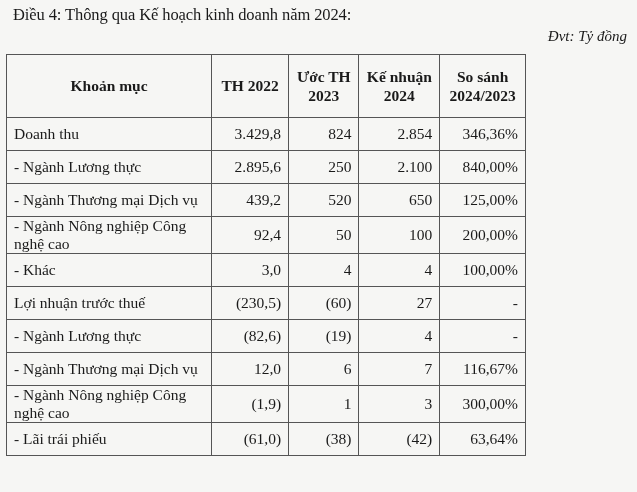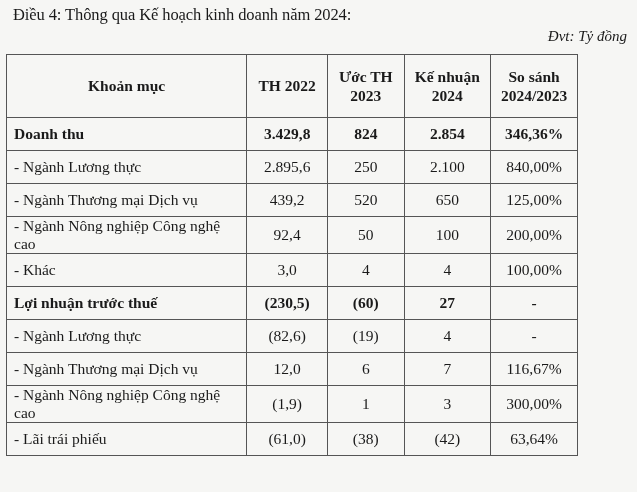--- a/index.html
+++ b/index.html
@@ -14,38 +14,38 @@
     position: absolute; left: 13px; top: 5px;
     font-size: 16.5px; font-weight: normal; letter-spacing: -0.1px;
   }
   .unit {
     position: absolute; right: 10px; top: 28px;
     font-size: 15px; font-style: italic;
   }
   table {
     position: absolute; left: 6px; top: 54px;
     border-collapse: collapse;
-    width: 572px;
+    width: 520px;
     font-size: 15.5px;
   }
   td, th {
     border: 1px solid #555;
     padding: 0 7px;
     height: 32px;
   }
   th {
     height: 62px; font-weight: bold; text-align: center; line-height: 1.25;
   }
   col.c1 { width: 278px; }
   col.c2 { width: 85px; }
   col.c3 { width: 83px; }
   col.c4 { width: 93px; }
   col.c5 { width: 88px; }
-  td.num { text-align: center; }
-  tr.bold td { font-weight: bold; }
+  td.num { text-align: right; }
+  tr.bold td { font-weight: normal; }
 </style>
 </head>
 <body>
 
 <div class="heading">Điều 4: Thông qua Kế hoạch kinh doanh năm 2024:</div>
 <div class="unit">Đvt: Tỷ đồng</div>
 
 <table>
   <colgroup>
     <col class="c1">

